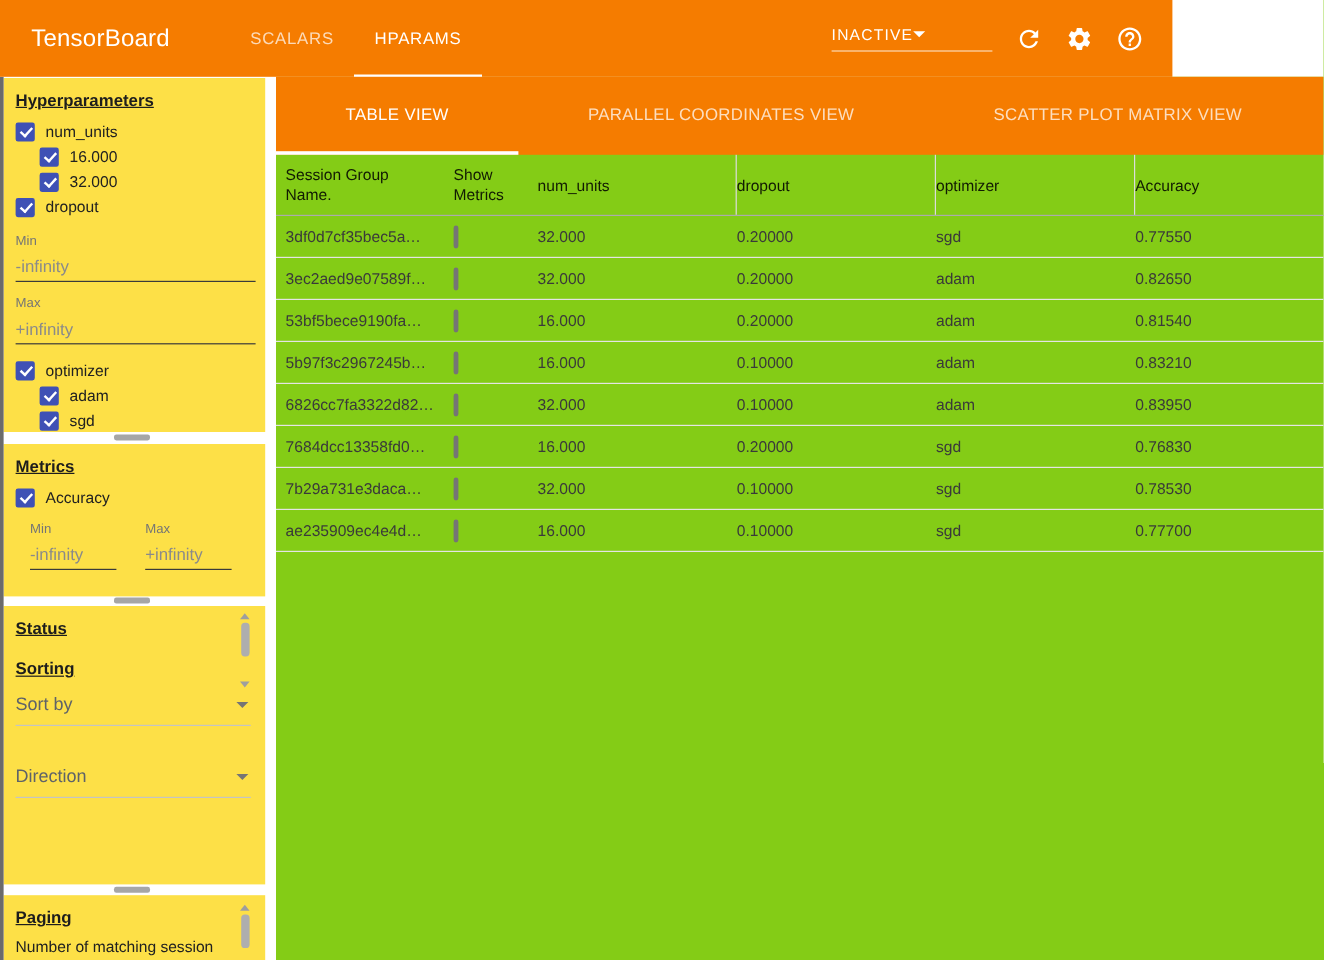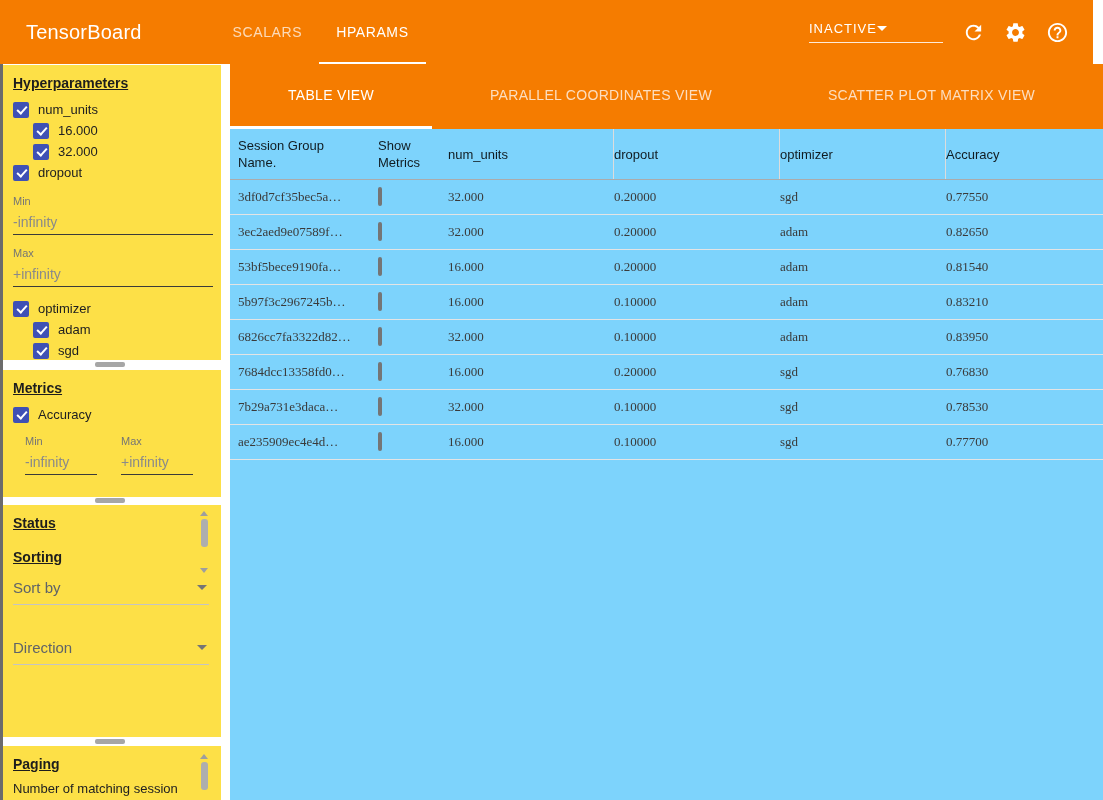--- a/index.html
+++ b/index.html
@@ -5,22 +5,22 @@
   * { margin:0; padding:0; box-sizing:border-box; }
   html,body { width:1103px; height:800px; }
   body {
     font-family:"Liberation Sans", sans-serif;
     background:#fff; position:relative; overflow:hidden;
     -webkit-font-smoothing:antialiased;
   }
   :root { --accent:#f57c00; --checkbox:#3f51b5; }
 
   
-  .topbar { position:absolute; top:0; left:0; width:1093px; height:64px;
-    background:var(--accent); display:flex; align-items:center; color:#fff; z-index:6;gap:24px; }
+  .topbar { position:absolute; top:0; left:0; width:977px; height:64px;
+    background:var(--accent); display:flex; align-items:center; color:#fff; z-index:6; }
   .app-title { font-size:20px; margin-left:26px; font-weight:400; letter-spacing:.2px; }
   .top-tabs { display:flex; height:100%; margin-left:50px; }
   .top-tab { display:flex; align-items:center; padding:0 17px; font-size:14px;
     letter-spacing:.6px; color:rgba(255,255,255,.72); cursor:pointer; }
   .top-tab.active { color:#fff; box-shadow:inset 0 -2px 0 #fff; }
   .top-right { margin-left:auto; display:flex; align-items:center; gap:19px; margin-right:24px; }
   .status-select { width:134px; display:flex; align-items:center; 
     border-bottom:1px solid rgba(255,255,255,.85); padding-bottom:6px; font-size:13px;
     letter-spacing:1px; cursor:pointer; }
   .tri-down { width:0; height:0; border-left:5px solid transparent; border-right:5px solid transparent;
@@ -71,35 +71,35 @@
   .vscroll { position:absolute; width:10px; display:flex; flex-direction:column; align-items:center; }
   .vs-status { right:12px; top:6px; height:62px; }
   .vs-paging { right:12px; top:8px; height:50px; }
   .sb-tri-up { width:0; height:0; border-left:4px solid transparent; border-right:4px solid transparent;
     border-bottom:5px solid #9e9e9e; margin-bottom:3px; }
   .sb-tri-dn { width:0; height:0; border-left:4px solid transparent; border-right:4px solid transparent;
     border-top:5px solid #9e9e9e; margin-top:auto; }
   .sb-thumb { width:7px; height:28px; background:#aeaeae; border-radius:3px; cursor:pointer; }
 
   
-  .main { position:absolute; left:230px; top:64px; right:0; bottom:0; background:#7dd3fc; }
+  .main { position:absolute; left:230px; top:64px; right:0; bottom:0; background:#84cc16; }
   .view-tabs { height:65px; background:var(--accent); display:flex; }
   .view-tab { display:flex; align-items:center; justify-content:center; padding:0 58px;
     font-size:14px; letter-spacing:.3px; color:rgba(255,255,255,.75); cursor:pointer;
     border-bottom:3px solid transparent; }
   .view-tab.active { color:#fff; border-bottom-color:#fff; }
 
   .grid { display:grid; grid-template-columns:140px 70px 166px 166px 166px 1fr;
     align-items:center; padding-left:8px; }
   .t-head { min-height:51px; border-bottom:1px solid #ababab; font-size:13px;
     color:rgba(0,0,0,.87); }
   .t-head .t-cell { padding:8px 14px 8px 0; line-height:17px; }
   .t-head .t-cell.vsep { border-right:1px solid #dcdcdc; align-self:stretch;
     display:flex; align-items:center; }
-  .t-row { height:35px; border-bottom:1px solid #e4e4e4; font-size:13px; color:#3a3a3a;font-family:Liberation Serif, serif; }
+  .t-row { height:35px; border-bottom:1px solid #e4e4e4; font-size:13px; color:#3a3a3a; }
   .t-cell.name { white-space:nowrap; overflow:hidden; padding-right:6px; }
   .t-row .cb { width:17px; height:17px; }
 </style>
 </head>
 <body>
 
 <div class="topbar">
   <div class="app-title">TensorBoard</div>
   <div class="top-tabs">
     <div class="top-tab">SCALARS</div>

